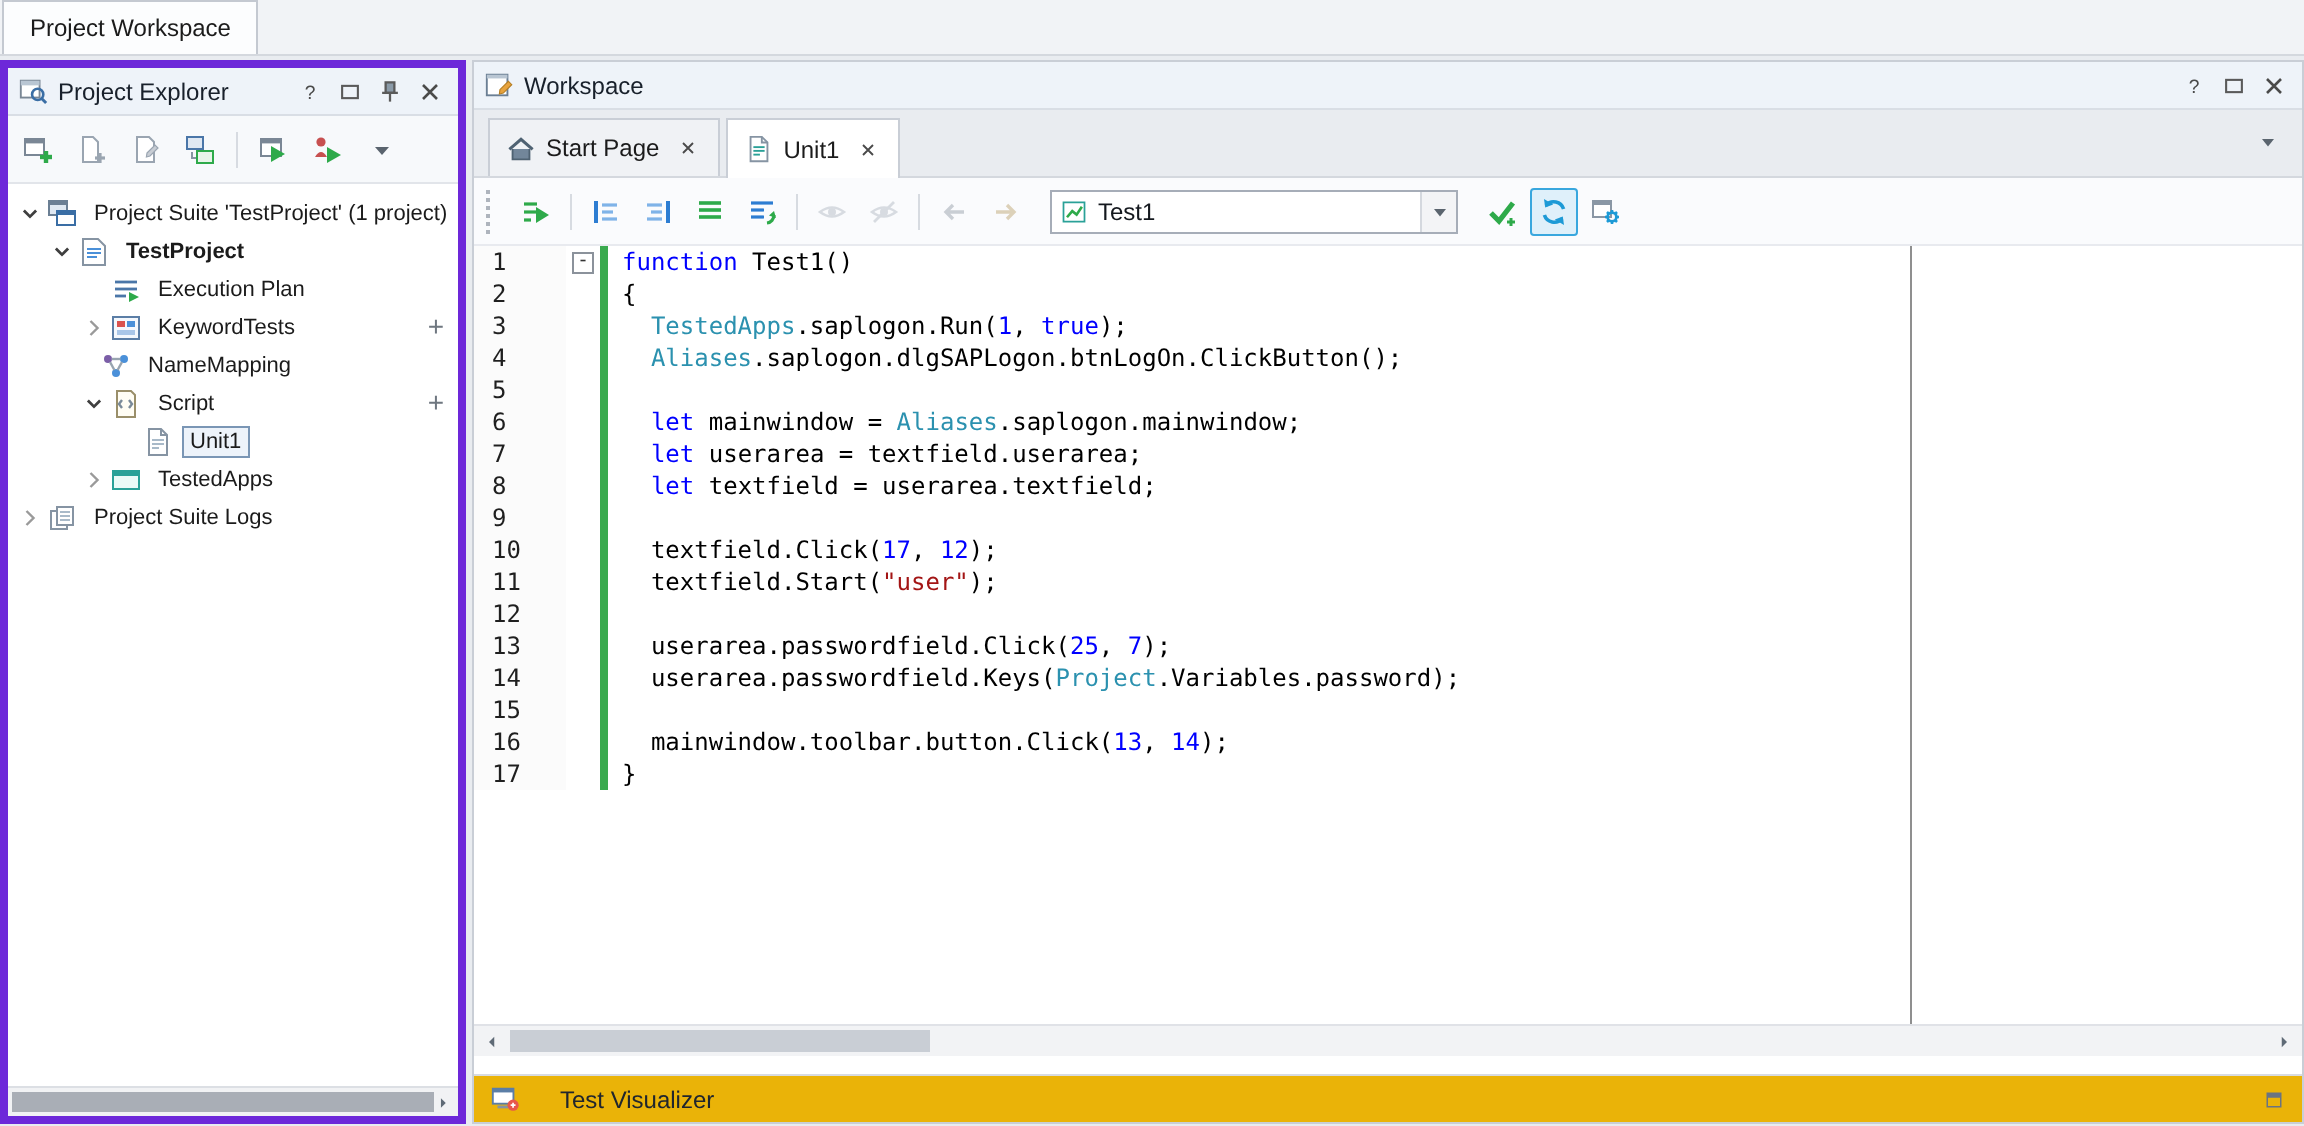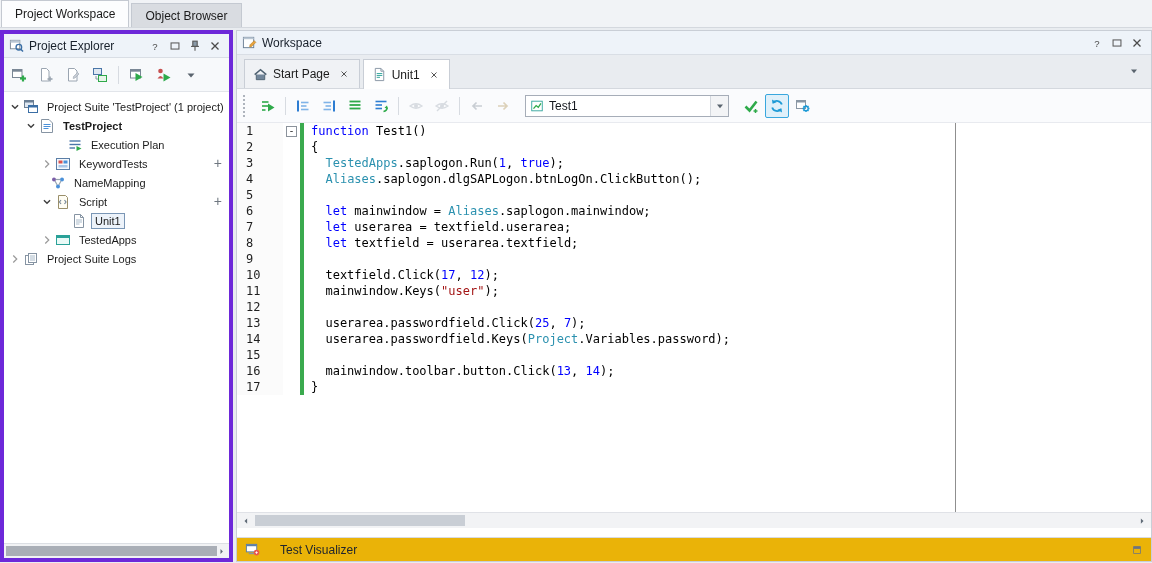--- a/index.html
+++ b/index.html
@@ -84,21 +84,20 @@
   .viz-bar{height:24px;flex:0 0 24px;background:#eab308;border-top:1px solid #d8dbe1;display:flex;align-items:center;gap:20px;padding:0 8px;color:#20262e;}
   .viz-dock{margin-left:auto;display:flex;align-items:center;}
   svg{display:block;}
 </style>
 </head>
 <body>
 
 <div class="app">
   <div class="top-tabbar">
       <div class="top-tab active">Project Workspace</div>
-      <div class="top-tab">Object Browser</div>
     </div>
 
   <div class="main">
 
     <div class="left-panel">
       <div class="panel-header">
         <span class="dticon">
             <svg width="15" height="15" viewBox="0 0 16 16">
               <rect x="1.5" y="2.5" width="10" height="9" fill="#fff" stroke="#7a8795"></rect>
               <rect x="1.5" y="2.5" width="10" height="2.5" fill="#b9c6d3"></rect>
@@ -216,21 +215,21 @@
                 <path d="M2.5 1.5 h7.5 l3.5 3.5 v9.5 h-11 z" fill="#fff" stroke="#8694a3"></path>
                 <g stroke="#4a90d9">
                   <line x1="4.5" y1="6.5" x2="11.5" y2="6.5"></line>
                   <line x1="4.5" y1="8.5" x2="11.5" y2="8.5"></line>
                   <line x1="4.5" y1="10.5" x2="9.5" y2="10.5"></line>
                 </g>
               </svg>
             </span>
             <span class="tlabel bold">TestProject</span>
           </div>
-          <div class="tree-row" style="padding-left: 47px;">
+          <div class="tree-row" style="padding-left: 35px;">
             <span class="chev"></span>
             <span class="ticon">
               <svg width="16" height="16" viewBox="0 0 16 16">
                 <g stroke="#4a76a8" stroke-width="1.4">
                   <line x1="2.5" y1="4" x2="13.5" y2="4"></line>
                   <line x1="2.5" y1="7.5" x2="13.5" y2="7.5"></line>
                   <line x1="2.5" y1="11" x2="8" y2="11"></line>
                 </g>
                 <path d="M9.5 9 L14.5 11.5 L9.5 14 Z" fill="#2eaa4a"></path>
               </svg>
@@ -608,21 +607,21 @@
             <div class="code-row">
               <span class="ln">10</span>
               <span class="fold"></span>
               <span class="chg on" style="background: rgb(58, 170, 78);"></span>
               <span class="code"><span style="color: rgb(0, 0, 0);">  textfield.Click(</span><span style="color: rgb(0, 0, 255);">17</span><span style="color: rgb(0, 0, 0);">, </span><span style="color: rgb(0, 0, 255);">12</span><span style="color: rgb(0, 0, 0);">);</span></span>
             </div>
             <div class="code-row">
               <span class="ln">11</span>
               <span class="fold"></span>
               <span class="chg on" style="background: rgb(58, 170, 78);"></span>
-              <span class="code"><span style="color: rgb(0, 0, 0);">  mainwindow.Keys(</span><span style="color: rgb(163, 21, 21);">"user"</span><span style="color: rgb(0, 0, 0);">);</span></span>
+              <span class="code"><span style="color: rgb(0, 0, 0);">  textfield.Start(</span><span style="color: rgb(163, 21, 21);">"user"</span><span style="color: rgb(0, 0, 0);">);</span></span>
             </div>
             <div class="code-row">
               <span class="ln">12</span>
               <span class="fold"></span>
               <span class="chg on" style="background: rgb(58, 170, 78);"></span>
               <span class="code"></span>
             </div>
             <div class="code-row">
               <span class="ln">13</span>
               <span class="fold"></span>

